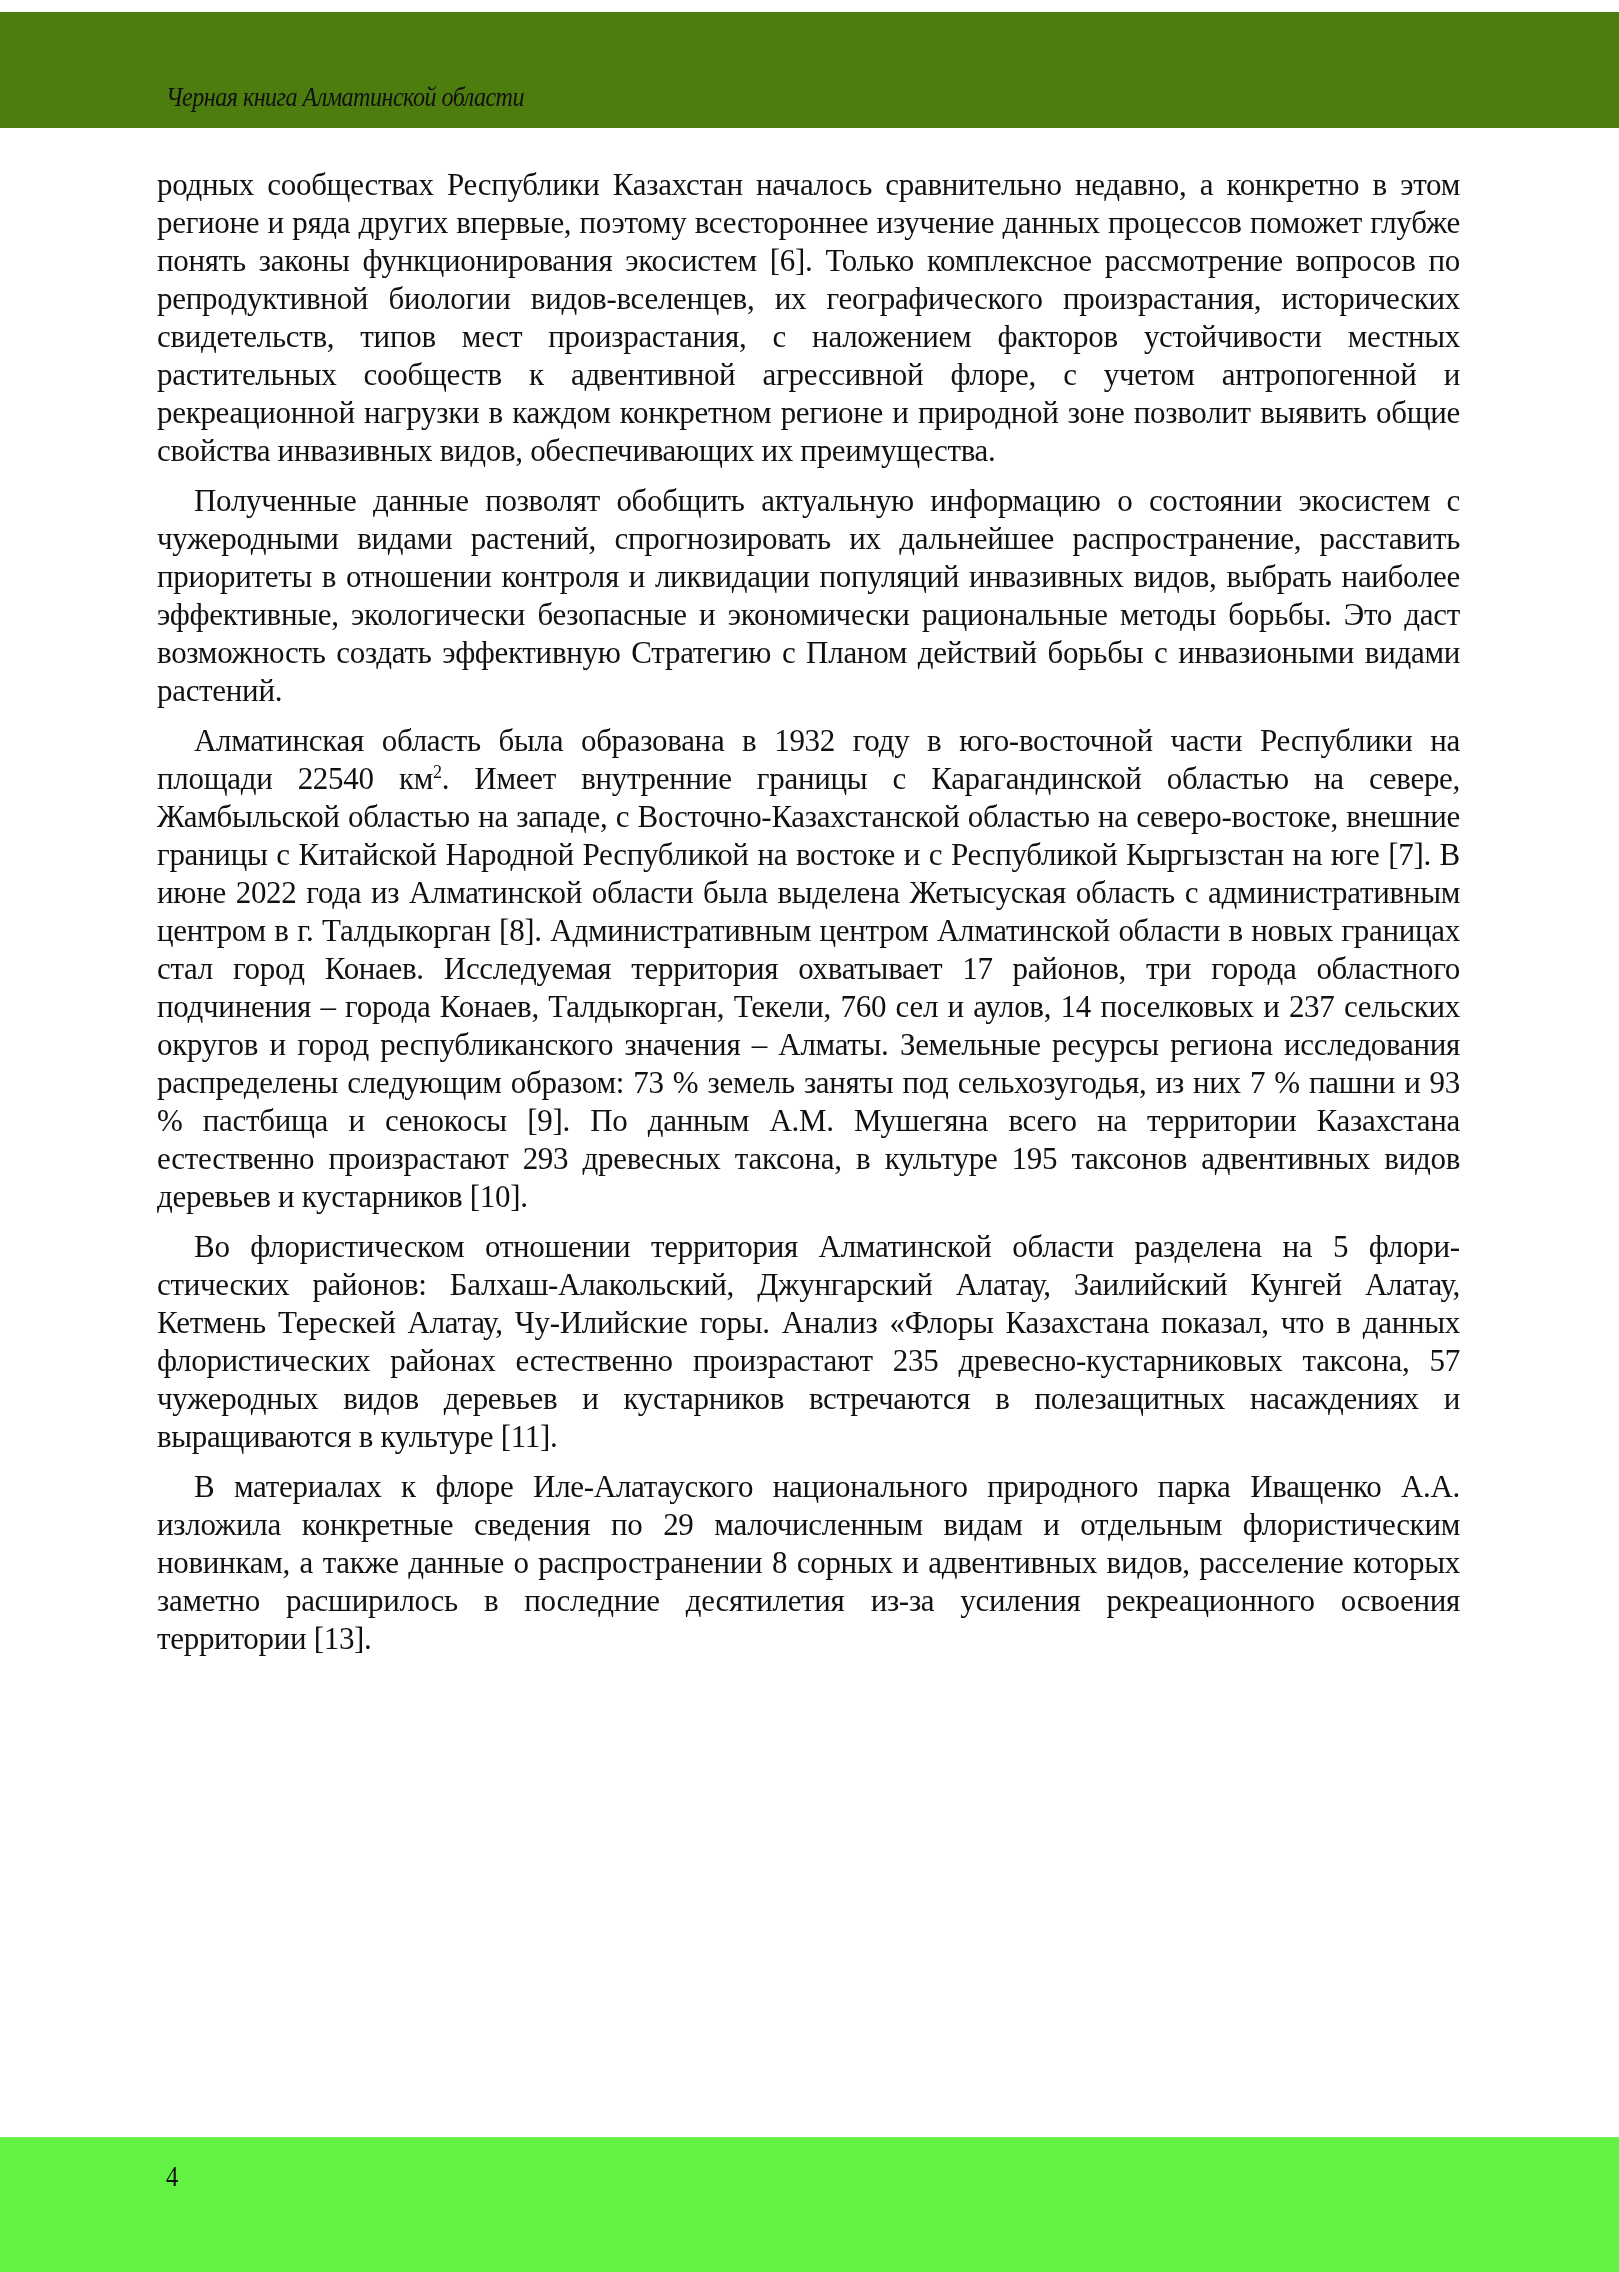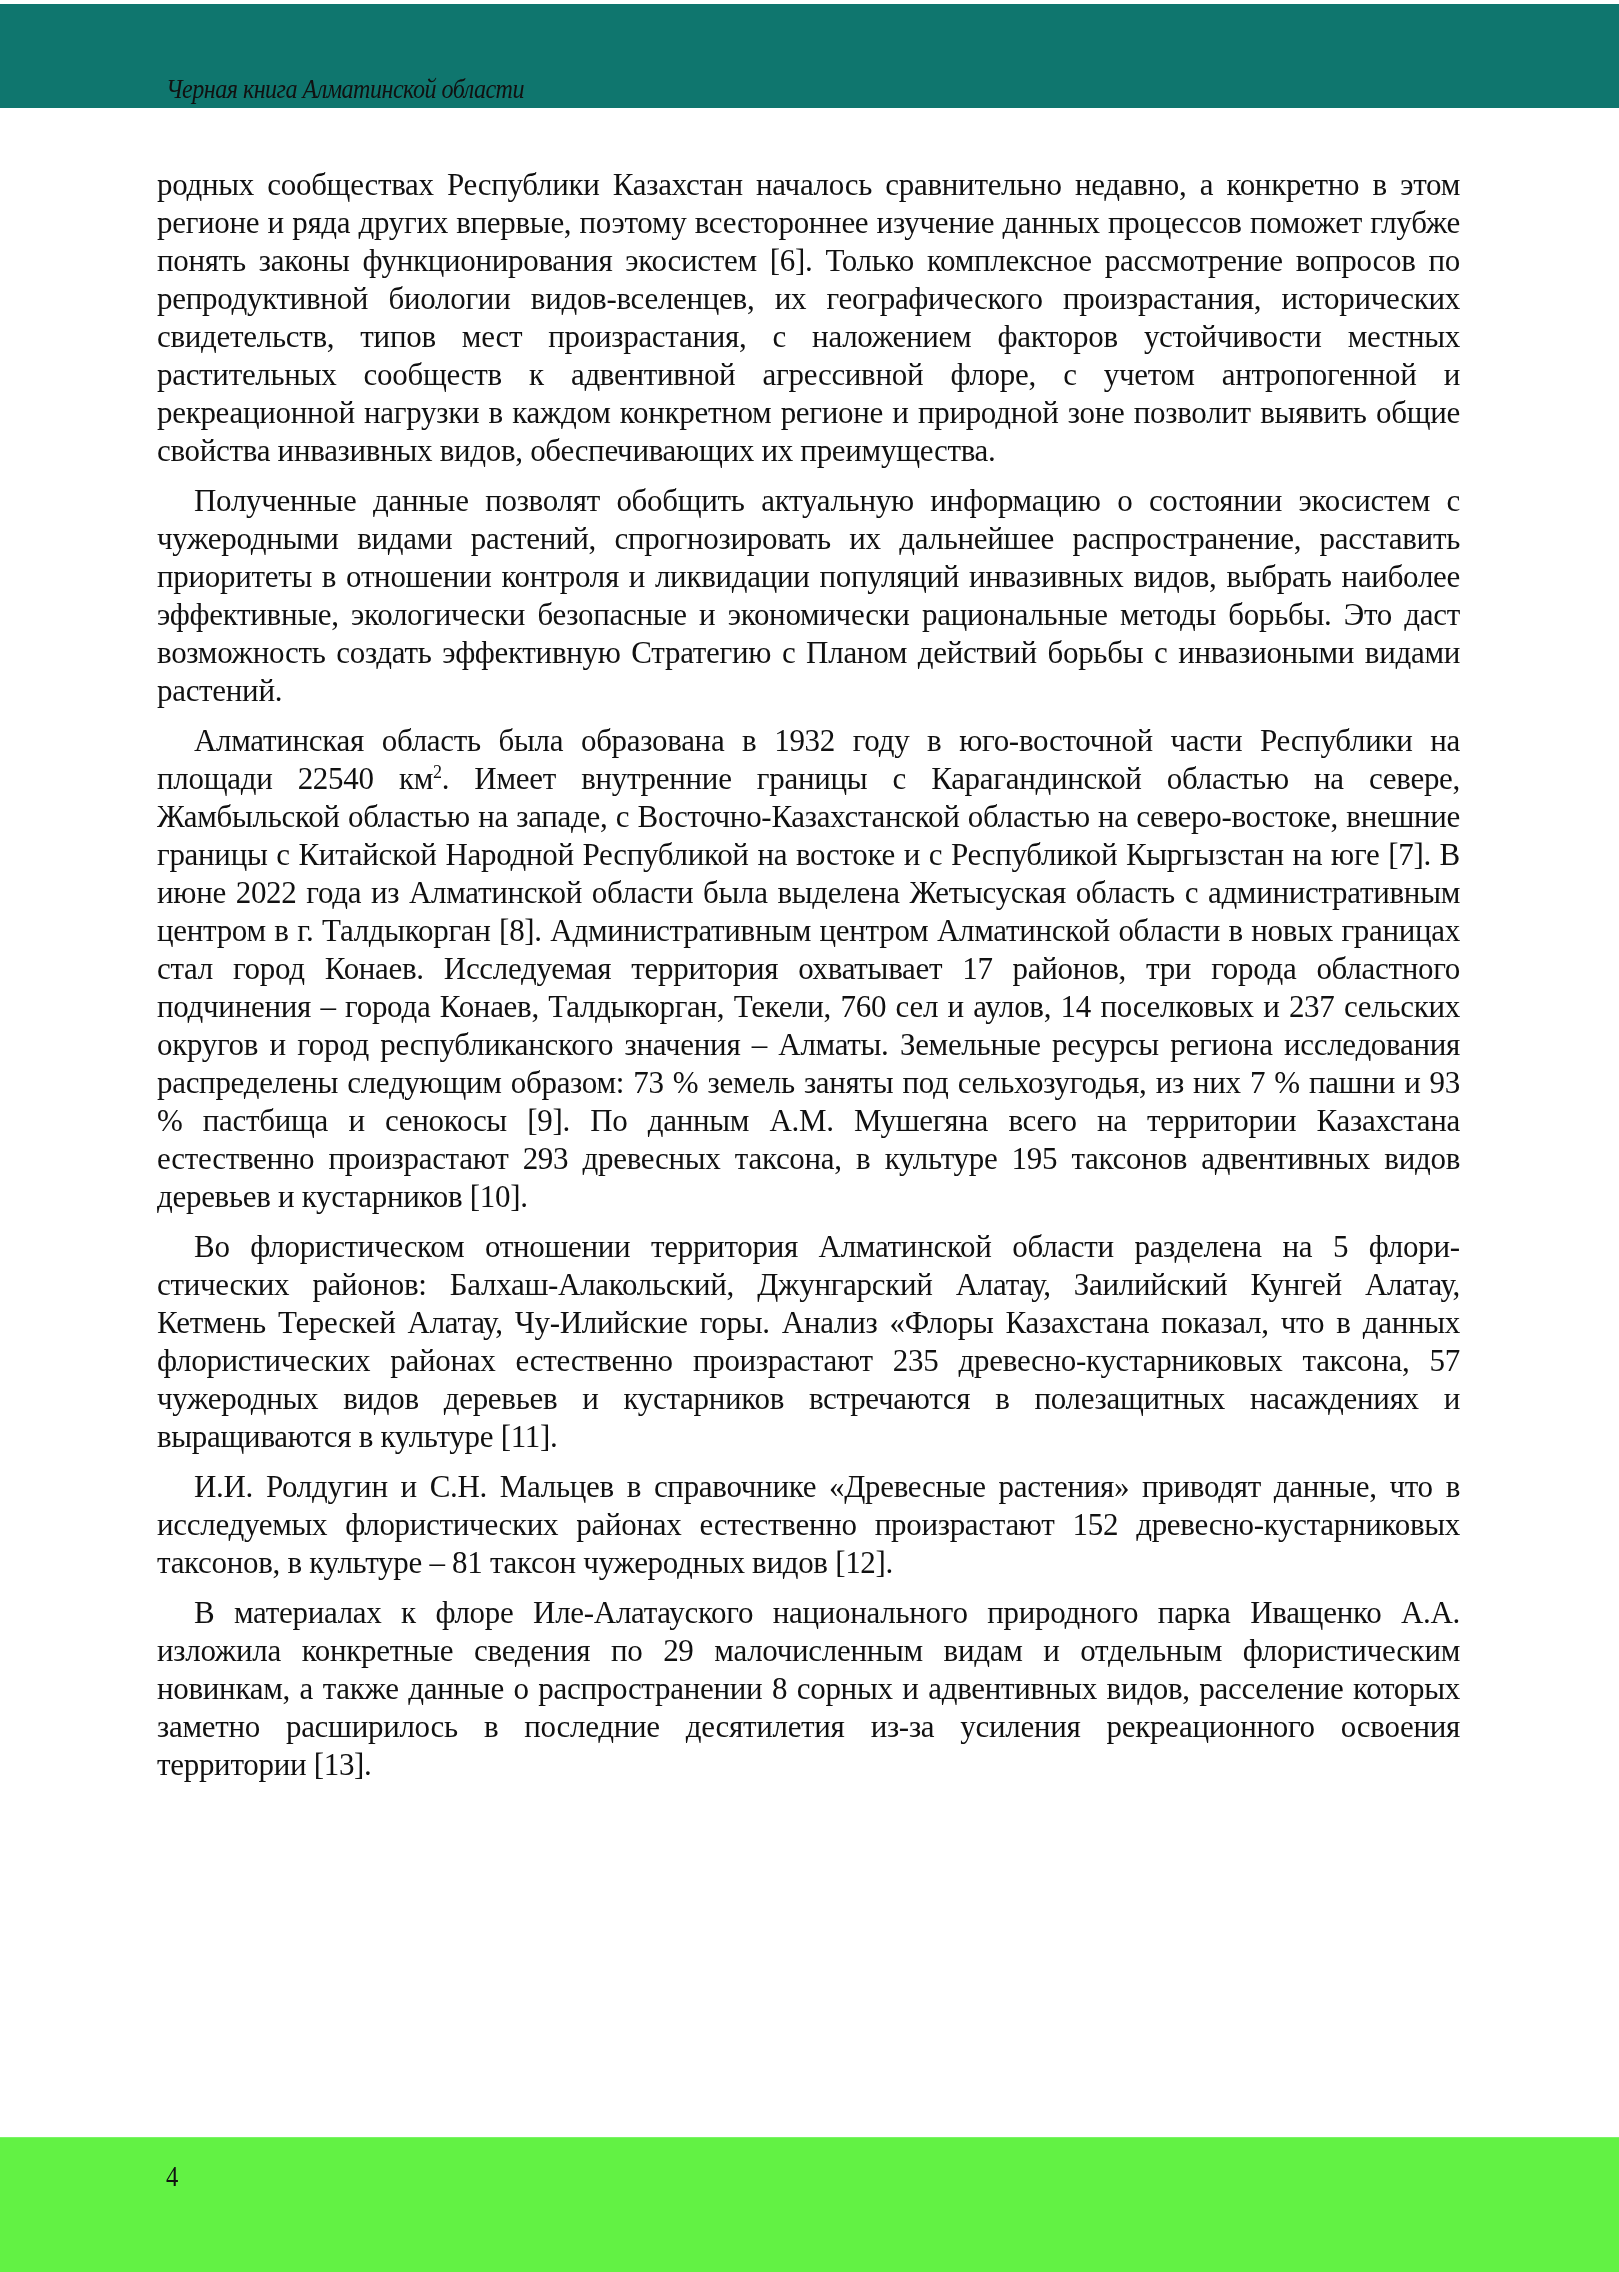--- a/index.html
+++ b/index.html
@@ -10,24 +10,24 @@
       width: 1620px;
       height: 2273px;
       position: relative;
       background: #ffffff;
       overflow: hidden;
       font-family: "Liberation Serif", "DejaVu Serif", serif;
       color: #111111;
     }
     .header-band {
       position: absolute;
-      left: 0; top: 4px;
+      left: 0; top: 12px;
       width: 1620px;
-      height: 104px;
-      background: #0f766e;
+      height: 116px;
+      background: #4d7c0f;
     }
     .running-head {
       position: absolute;
       left: 166px;
       top: 69px;
       font-style: italic;
       font-size: 28px;
       letter-spacing: -0.6px;
       transform: scaleX(0.86);
       transform-origin: left center;
@@ -85,19 +85,18 @@
 
 <div class="header-band">
   <div class="running-head">Черная книга Алматинской области</div>
 </div>
 
 <div class="content">
   <p class="paragraph">родных сообществах Республики Казахстан началось сравнительно недавно, а конкретно в этом регионе и ряда других впервые, поэтому всестороннее изучение данных процессов поможет глубже понять законы функционирования экосистем [6]. Только комплексное рассмотрение вопросов по репродуктивной биологии видов-вселенцев, их географическо­го произрастания, исторических свидетельств, типов мест произрастания, с наложением факторов устойчивости местных растительных сообществ к адвентивной агрессивной фло­ре, с учетом антропогенной и рекреационной нагрузки в каждом конкретном регионе и природной зоне позволит выявить общие свойства инвазивных видов, обеспечивающих их преимущества.</p>
   <p class="paragraph indent">Полученные данные позволят обобщить актуальную информацию о состоянии экоси­стем с чужеродными видами растений, спрогнозировать их дальнейшее распространение, расставить приоритеты в отношении контроля и ликвидации популяций инвазивных видов, выбрать наиболее эффективные, экологически безопасные и экономически рациональные методы борьбы. Это даст возможность создать эффективную Стратегию с Планом действий борьбы с инвазиоными видами растений.</p>
   <p class="paragraph indent"><span>Алматинская область была образована в 1932 году в юго-восточной части Республики на площади 22540 км</span><sup class="sup">2</sup><span>. Имеет внутренние границы с Карагандинской областью на севере, Жамбыльской областью на западе, с Восточно-Казахстанской областью на северо-востоке, внешние границы с Китайской Народной Республикой на востоке и с Республикой Кыр­гызстан на юге [7]. В июне 2022 года из Алматинской области была выделена Жетысуская область с административным центром в г. Талдыкорган [8]. Административным центром Алматинской области в новых границах стал город Конаев. Исследуемая территория ох­ватывает 17 районов, три города областного подчинения – города Конаев, Талдыкорган, Текели, 760 сел и аулов, 14 поселковых и 237 сельских округов и город республиканско­го значения – Алматы. Земельные ресурсы региона исследования распределены следую­щим образом: 73 % земель заняты под сельхозугодья, из них 7 % пашни и 93 % пастбища и сенокосы [9]. По данным А.М. Мушегяна всего на территории Казахстана естественно произрастают 293 древесных таксона, в культуре 195 таксонов адвентивных видов деревьев и кустарников [10].</span></p>
   <p class="paragraph indent">Во флористическом отношении территория Алматинской области разделена на 5 флори­стических районов: Балхаш-Алакольский, Джунгарский Алатау, Заилийский Кунгей Ала­тау, Кетмень Терескей Алатау, Чу-Илийские горы. Анализ «Флоры Казахстана показал, что в данных флористических районах естественно произрастают 235 древесно-кустарниковых таксона, 57 чужеродных видов деревьев и кустарников встречаются в полезащитных наса­ждениях и выращиваются в культуре [11].</p>
-  <p class="paragraph indent">И.И. Ролдугин и С.Н. Мальцев в справочнике «Древесные растения» приводят данные, что в исследуемых флористических районах естественно произрастают 152 древесно-ку­старниковых таксонов, в культуре – 81 таксон чужеродных видов [12].</p>
   <p class="paragraph indent">В материалах к флоре Иле-Алатауского национального природного парка Иващенко А.А. изложила конкретные сведения по 29 малочисленным видам и отдельным флористическим новинкам, а также данные о распространении 8 сорных и адвентивных видов, расселение которых заметно расширилось в последние десятилетия из-за усиления рекреационного освоения территории [13].</p>
 </div>
 
 <div class="footer-band"></div>
 <div class="page-number">4</div>
 
 
 </body></html>

